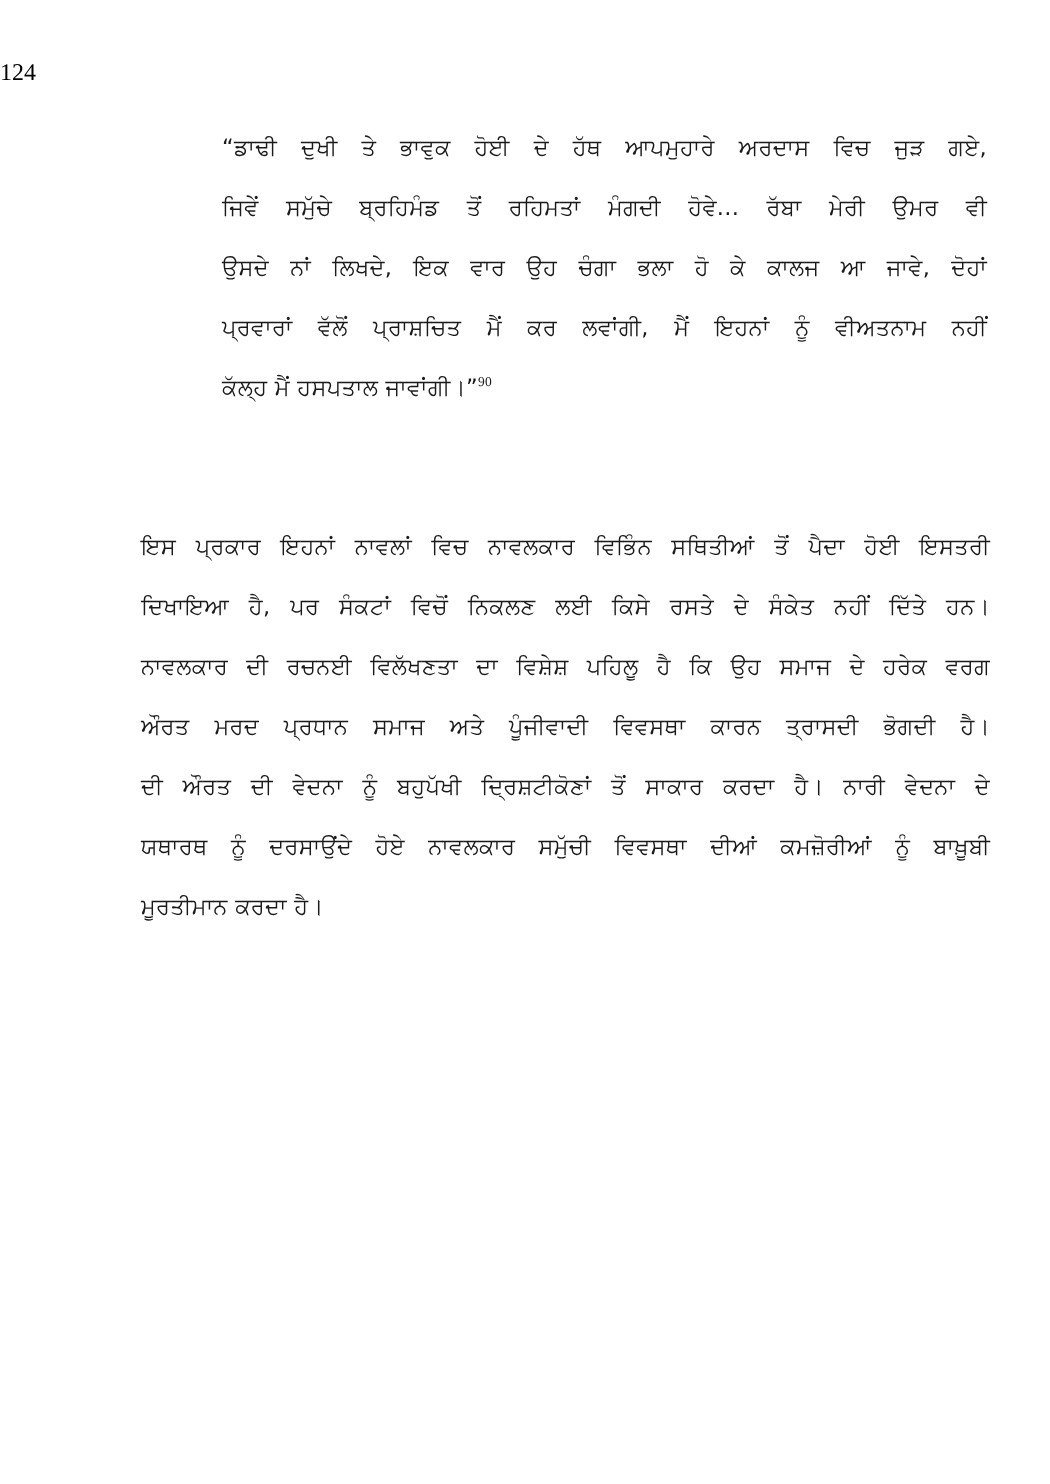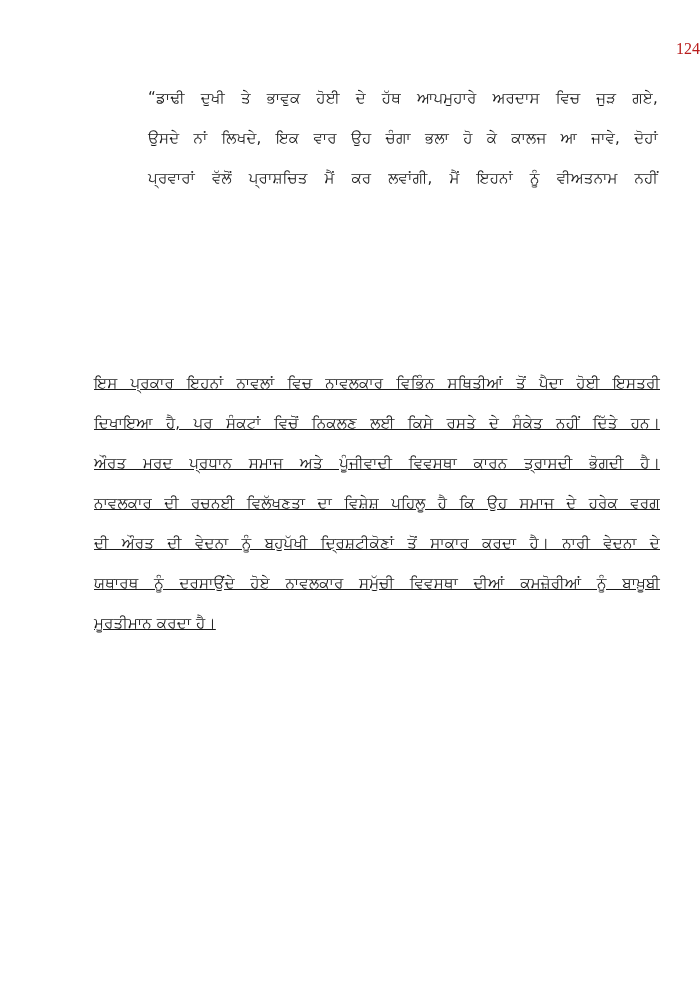--- a/index.html
+++ b/index.html
@@ -13,37 +13,36 @@
     position: relative;
     overflow: hidden;
     font-family: "DejaVu Sans", sans-serif;
     color: #1a1a1a;
   }
   .page-number {
     position: absolute;
     top: 40px;
     left: 0;
     width: 700px;
-    text-align: right;
+    text-align: left;
     font-family: "Liberation Serif", serif;
     font-size: 16px;
-    color: #b91c1c;
+    color: #000000;
   }
   .quote {
     position: absolute;
     top: 78px;
     left: 148px;
     width: 510px;
   }
   .para {
     position: absolute;
-    top: 363px;
+    top: 344px;
     left: 94px;
     width: 566px;
-    text-decoration: underline;
   }
   .line {
     height: 40px;
     line-height: 40px;
     font-size: 15px;
     white-space: nowrap;
     text-align: justify;
     text-align-last: justify;
     letter-spacing: 0.2px;
   }
@@ -57,25 +56,27 @@
     line-height: 0;
   }
 </style>
 </head>
 <body>
 
 <div class="page-number">124</div>
 
 <div class="quote">
   <div class="line">“ਡਾਢੀ ਦੁਖੀ ਤੇ ਭਾਵੁਕ ਹੋਈ ਦੇ ਹੱਥ ਆਪਮੁਹਾਰੇ ਅਰਦਾਸ ਵਿਚ ਜੁੜ ਗਏ,</div>
+  <div class="line">ਜਿਵੇਂ ਸਮੁੱਚੇ ਬ੍ਰਹਿਮੰਡ ਤੋਂ ਰਹਿਮਤਾਂ ਮੰਗਦੀ ਹੋਵੇ... ਰੱਬਾ ਮੇਰੀ ਉਮਰ ਵੀ</div>
   <div class="line">ਉਸਦੇ ਨਾਂ ਲਿਖਦੇ, ਇਕ ਵਾਰ ਉਹ ਚੰਗਾ ਭਲਾ ਹੋ ਕੇ ਕਾਲਜ ਆ ਜਾਵੇ, ਦੋਹਾਂ</div>
   <div class="line">ਪ੍ਰਵਾਰਾਂ ਵੱਲੋਂ ਪ੍ਰਾਸ਼ਚਿਤ ਮੈਂ ਕਰ ਲਵਾਂਗੀ, ਮੈਂ ਇਹਨਾਂ ਨੂੰ ਵੀਅਤਨਾਮ ਨਹੀਂ</div>
+  <div class="line last"><span>ਕੱਲ੍ਹ ਮੈਂ ਹਸਪਤਾਲ ਜਾਵਾਂਗੀ।”</span><sup class="fn">90</sup></div>
 </div>
 
 <div class="para">
   <div class="line">ਇਸ ਪ੍ਰਕਾਰ ਇਹਨਾਂ ਨਾਵਲਾਂ ਵਿਚ ਨਾਵਲਕਾਰ ਵਿਭਿੰਨ ਸਥਿਤੀਆਂ ਤੋਂ ਪੈਦਾ ਹੋਈ ਇਸਤਰੀ</div>
   <div class="line">ਦਿਖਾਇਆ ਹੈ, ਪਰ ਸੰਕਟਾਂ ਵਿਚੋਂ ਨਿਕਲਣ ਲਈ ਕਿਸੇ ਰਸਤੇ ਦੇ ਸੰਕੇਤ ਨਹੀਂ ਦਿੱਤੇ ਹਨ।</div>
+  <div class="line">ਨਾਵਲਕਾਰ ਦੀ ਰਚਨਈ ਵਿਲੱਖਣਤਾ ਦਾ ਵਿਸ਼ੇਸ਼ ਪਹਿਲੂ ਹੈ ਕਿ ਉਹ ਸਮਾਜ ਦੇ ਹਰੇਕ ਵਰਗ</div>
   <div class="line">ਔਰਤ ਮਰਦ ਪ੍ਰਧਾਨ ਸਮਾਜ ਅਤੇ ਪੂੰਜੀਵਾਦੀ ਵਿਵਸਥਾ ਕਾਰਨ ਤ੍ਰਾਸਦੀ ਭੋਗਦੀ ਹੈ।</div>
-  <div class="line">ਨਾਵਲਕਾਰ ਦੀ ਰਚਨਈ ਵਿਲੱਖਣਤਾ ਦਾ ਵਿਸ਼ੇਸ਼ ਪਹਿਲੂ ਹੈ ਕਿ ਉਹ ਸਮਾਜ ਦੇ ਹਰੇਕ ਵਰਗ</div>
   <div class="line">ਦੀ ਔਰਤ ਦੀ ਵੇਦਨਾ ਨੂੰ ਬਹੁਪੱਖੀ ਦ੍ਰਿਸ਼ਟੀਕੋਣਾਂ ਤੋਂ ਸਾਕਾਰ ਕਰਦਾ ਹੈ। ਨਾਰੀ ਵੇਦਨਾ ਦੇ</div>
   <div class="line">ਯਥਾਰਥ ਨੂੰ ਦਰਸਾਉਂਦੇ ਹੋਏ ਨਾਵਲਕਾਰ ਸਮੁੱਚੀ ਵਿਵਸਥਾ ਦੀਆਂ ਕਮਜ਼ੋਰੀਆਂ ਨੂੰ ਬਾਖ਼ੂਬੀ</div>
   <div class="line last">ਮੂਰਤੀਮਾਨ ਕਰਦਾ ਹੈ।</div>
 </div>
 
 </body></html>

